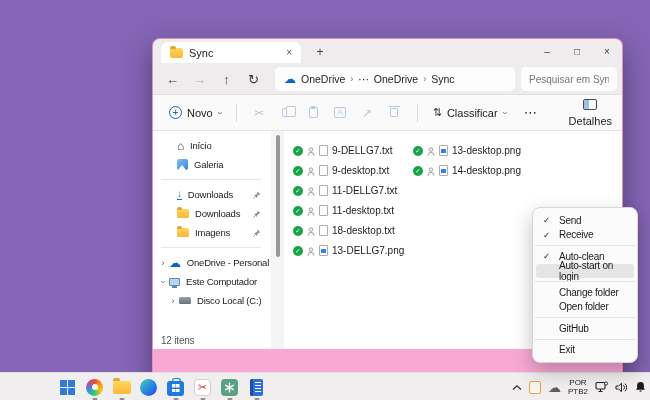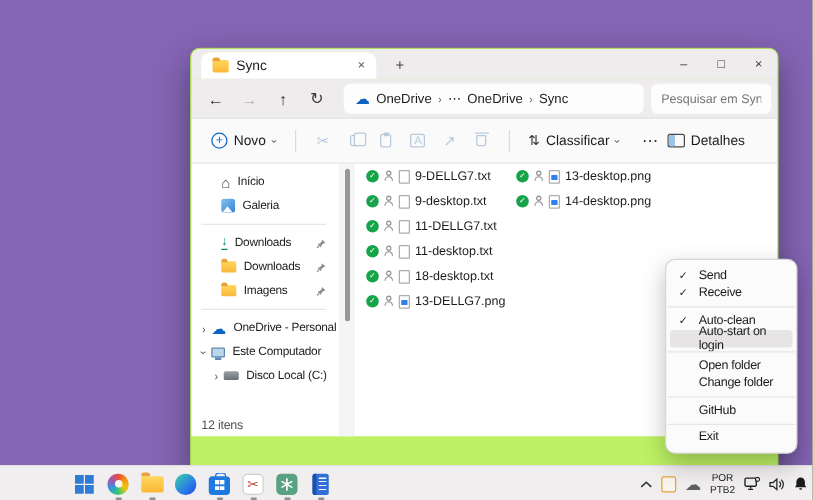--- a/index.html
+++ b/index.html
@@ -2,21 +2,21 @@
 <html><head>
 <meta charset="utf-8">
 <style>
   * { margin:0; padding:0; box-sizing:border-box; }
   html,body { width:650px; height:400px; overflow:hidden;
     font-family:"Liberation Sans","DejaVu Sans",sans-serif; }
   body { position:relative; background:#8565b6; color:#1b1b1b; }
 
   
   .win { position:absolute; left:152px; top:38px; width:471px; height:343px;
-    background:#bef264; border-radius:8px; overflow:hidden;
+    background:#f9a8d4; border-radius:8px; overflow:hidden;
     box-shadow:0 10px 28px rgba(0,0,0,.38); border:1px solid rgba(0,0,0,.12); }
   .tabstrip { position:absolute; left:0; top:0; width:100%; height:24px; background:#efecee; }
   .tab { position:absolute; left:8px; top:3px; width:140px; height:21px; background:#fff;
     border-radius:7px 7px 0 0; display:flex; align-items:center; gap:6px; padding:0 6px 0 9px;
     font-size:11px; }
   .tab-folder { width:13px; height:10px; background:linear-gradient(#ffd75e,#fcb737);
     border-radius:2px; position:relative; flex:0 0 auto; }
   .tab-folder::before { content:""; position:absolute; left:0; top:-2px; width:6px; height:3px;
     background:#e8a33b; border-radius:2px 2px 0 0; }
   .tab-close { margin-left:auto; color:#555; font-size:10px; padding:0 3px; }
@@ -56,21 +56,21 @@
     border:1.2px solid #b7c9df; border-radius:2px; background:#fbfafa; }
   .shp-paste { width:9px; height:11px; border:1.2px solid #b7c9df; border-radius:2px; position:relative; }
   .shp-paste::before { content:""; position:absolute; left:1.5px; top:-2px; width:4px; height:2.5px;
     background:#b7c9df; border-radius:1px; }
   .shp-rename { font-size:9px; border:1.2px solid #b7c9df; border-radius:2px; padding:0 2px; line-height:1.1; }
   .shp-trash { width:8px; height:9px; border:1.2px solid #b7c9df; border-radius:1px 1px 2px 2px; position:relative; }
   .shp-trash::before { content:""; position:absolute; left:-2px; top:-3px; width:11px; height:1.2px; background:#b7c9df; }
   .sortbtn,.detbtn { display:flex; align-items:center; gap:5px; font-size:11px; padding:4px 6px; }
   .sorticon { font-size:11px; color:#333; }
   .more { font-size:13px; color:#333; margin-left:12px; letter-spacing:1px; }
-  .detbtn { margin-left:auto; margin-right:20px; }
+  .detbtn { margin-left:auto; margin-right:4px;flex-direction:column; }
   .deticon { width:14px; height:11px; border:1.1px solid #4a4a4a; border-radius:2px; position:relative; }
   .deticon::before { content:""; position:absolute; left:0; top:0; bottom:0; width:5px; background:#9cc3e5; border-radius:1px 0 0 1px; }
 
   
   .content { position:absolute; left:0; top:92px; width:100%; height:218px; background:#fff; }
   .sidebar { position:absolute; left:0; top:0; width:118px; height:100%; padding-top:5px;
     font-size:9.5px; letter-spacing:-0.2px; }
   .srow { height:19px; display:flex; align-items:center; padding-left:24px; position:relative; }
   .srow.tree { padding-left:4px; }
   .srow.tree2 { padding-left:14px; }
@@ -89,21 +89,21 @@
   .disk { width:12px; height:7px; background:linear-gradient(#9aa0a6,#6b7075); border-radius:1.5px; }
   .pin { margin-left:auto; margin-right:10px; flex:0 0 auto; }
   .sdiv { height:1px; background:#e8e6e7; margin:5px 10px 5px 8px; }
   .statusbar { position:absolute; left:8px; bottom:3px; font-size:10px; color:#555; }
 
   .scrollstrip { position:absolute; left:118px; top:0; width:13px; height:100%; background:#f6f5f5; }
   .scrollthumb { position:absolute; left:4.5px; top:4px; width:4px; height:122px; background:#98969a; border-radius:2px; }
 
   .filegrid { position:absolute; left:140px; top:5px; display:flex; }
   .file-col { width:120px; display:flex; flex-direction:column; }
-  .frow { height:20px; display:flex; align-items:flex-start; gap:4px; font-size:10px; white-space:nowrap; }
+  .frow { height:20px; display:flex; align-items:flex-end; gap:4px; font-size:10px; white-space:nowrap; }
   .syncok { width:10px; height:10px; border-radius:50%; background:#17a34a; color:#fff; font-size:6.5px;
     display:flex; align-items:center; justify-content:center; line-height:1; flex:0 0 auto; }
   .file-ic { width:9px; height:11px; background:#fff; border:1px solid #adadad; border-radius:1px;
     position:relative; flex:0 0 auto; }
   .file-ic.png::after { content:""; position:absolute; left:1px; top:2.5px; width:5px; height:4.5px;
     background:#2f7ff0; border-radius:0.5px; }
 
   
   .menu { position:absolute; left:532px; top:207px; width:106px; background:#fcfbfb;
     border:1px solid #d8d6d7; border-radius:8px; padding:5px 0; z-index:50;
@@ -429,26 +429,26 @@
       <span class="mlabel" data-interactable="false">Auto-start on login</span>
     </div>
 
     <div class="mrow sep" data-interactable="true">
       
       
     </div>
 
     <div class="mrow" data-interactable="true">
 
+      <span class="mlabel" data-interactable="false">Change folder</span>
+    </div>
+
+    <div class="mrow" data-interactable="true">
+
       <span class="mlabel" data-interactable="false">Open folder</span>
-    </div>
-
-    <div class="mrow" data-interactable="true">
-
-      <span class="mlabel" data-interactable="false">Change folder</span>
     </div>
 
     <div class="mrow sep" data-interactable="true">
       
       
     </div>
 
 
     <div class="mrow" data-interactable="true">
 

